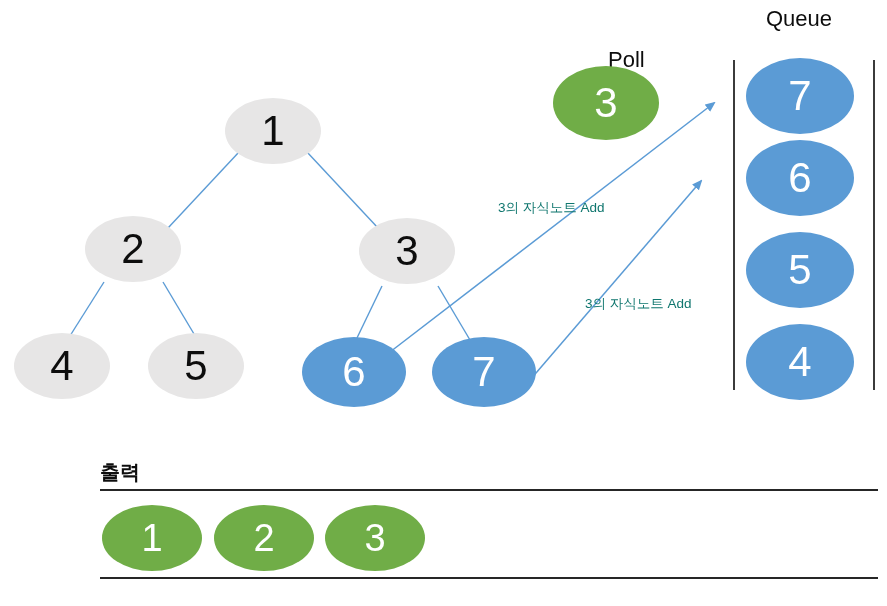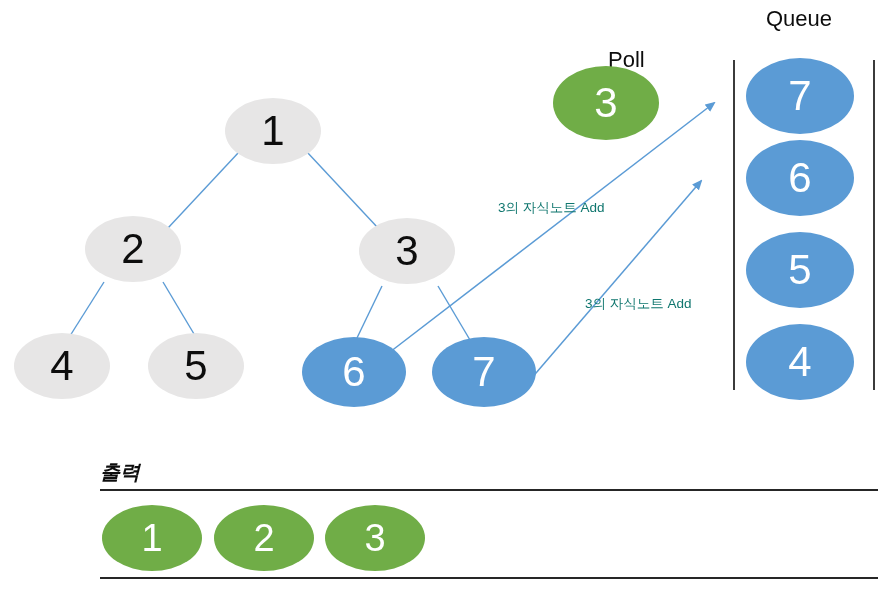--- a/index.html
+++ b/index.html
@@ -147,21 +147,21 @@
   <div class="caption" style="left:766px; top:6px;">Queue</div>
 
   <div class="bracket" style="left:733px; top:60px; height:330px;"></div>
   <div class="bracket" style="left:873px; top:60px; height:330px;"></div>
 
   <div class="node node-blue queue-node" style="left:746px; top:58px;">7</div>
   <div class="node node-blue queue-node" style="left:746px; top:140px;">6</div>
   <div class="node node-blue queue-node" style="left:746px; top:232px;">5</div>
   <div class="node node-blue queue-node" style="left:746px; top:324px;">4</div>
 
-  <div class="section-title" style="left:100px; top:459px;font-style:italic;">출력</div>
+  <div class="section-title" style="left:100px; top:459px;">출력</div>
   <div class="rule" style="left:100px; top:489px; width:778px;"></div>
 
   <div class="node node-green out-node" style="left:102px; top:505px;">1</div>
   <div class="node node-green out-node" style="left:214px; top:505px;">2</div>
   <div class="node node-green out-node" style="left:325px; top:505px;">3</div>
 
   <div class="rule" style="left:100px; top:577px; width:778px;"></div>
 
 </div>
 

